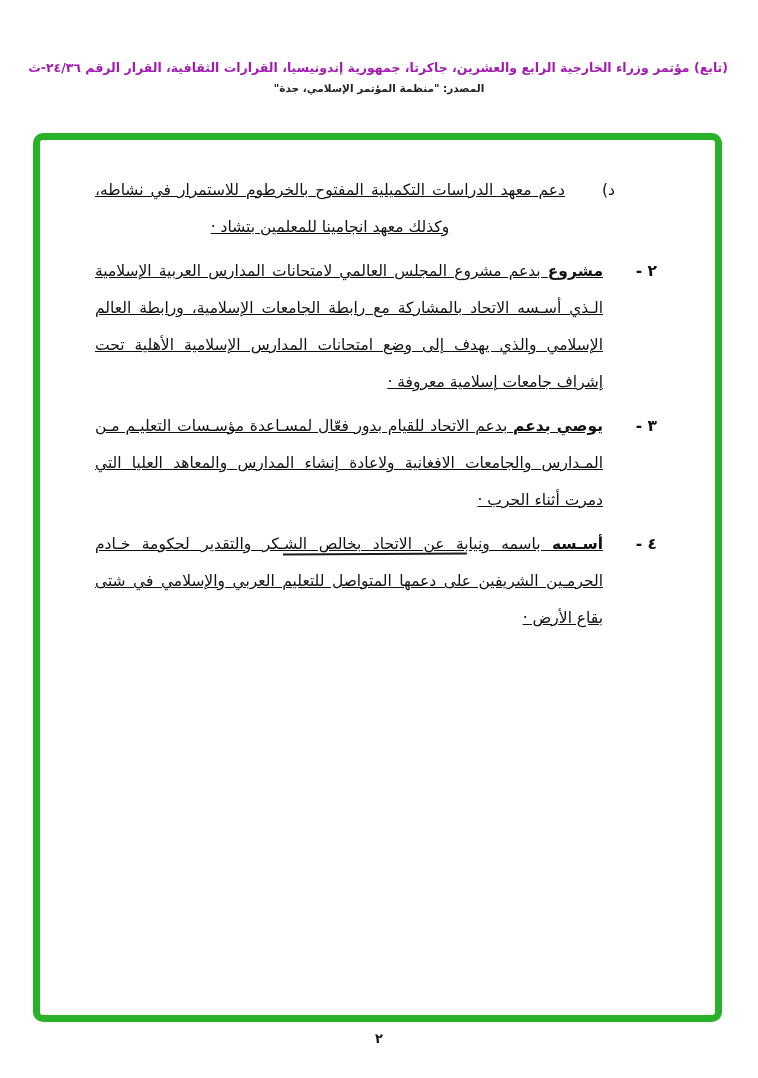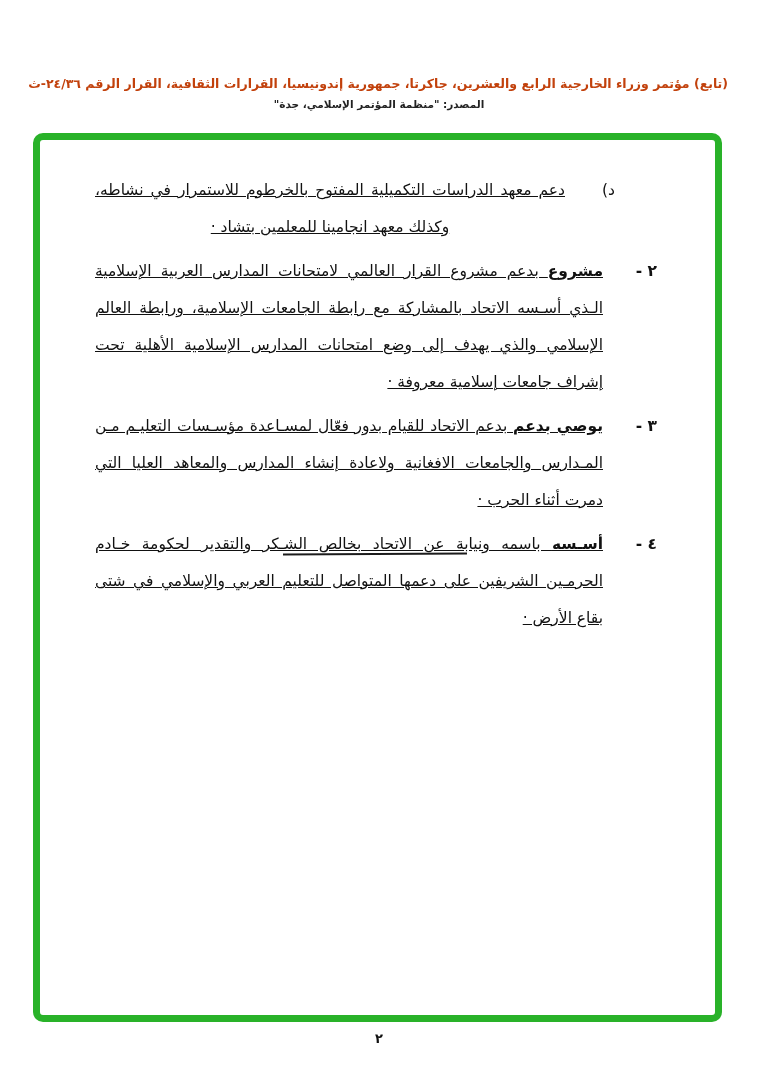--- a/index.html
+++ b/index.html
@@ -20,22 +20,21 @@
     position: absolute;
     top: 60px; left: 30px; right: 30px;
     text-align: center;
     direction: rtl;
   }
   .header-line1 {
     font-size: 12.5px;
     font-weight: bold;
     letter-spacing: 0px;
     white-space: nowrap;
-    color: #c2410c;
-    margin-top: 16px;
+    color: #a21caf;
   }
   .header-line2 {
     margin-top: 7px;
     font-size: 10.5px;
     font-weight: bold;
     color: #222222;
   }
   
   .frame {
     position: absolute;
@@ -113,21 +112,21 @@
 
   <div class="content">
 
     <div class="item sub">
       <span class="marker">د)</span>
       <span class="para"><span class="lead"></span><span>دعم معهد الدراسات التكميلية المفتوح بالخرطوم للاستمرار في نشاطه، وكذلك معهد انجامينا للمعلمين بتشاد ·</span></span>
     </div>
 
     <div class="item">
       <span class="marker">٢ -</span>
-      <span class="para"><span class="lead">مشروع</span><span> بدعم مشروع القرار العالمي لامتحانات المدارس العربية الإسلامية الـذي أسـسه الاتحاد بالمشاركة مع رابطة الجامعات الإسلامية، ورابطة العالم الإسلامي والذي يهدف إلى وضع امتحانات المدارس الإسلامية الأهلية تحت إشراف جامعات إسلامية  معروفة ·</span></span>
+      <span class="para"><span class="lead">مشروع</span><span> بدعم مشروع المجلس العالمي لامتحانات المدارس العربية الإسلامية الـذي أسـسه الاتحاد بالمشاركة مع رابطة الجامعات الإسلامية، ورابطة العالم الإسلامي والذي يهدف إلى وضع امتحانات المدارس الإسلامية الأهلية تحت إشراف جامعات إسلامية  معروفة ·</span></span>
     </div>
 
     <div class="item">
       <span class="marker">٣ -</span>
       <span class="para"><span class="lead">يوصي بدعم</span><span> بدعم الاتحاد للقيام بدور فعّال لمسـاعدة مؤسـسات التعليـم مـن المـدارس والجامعات الافغانية ولاعادة إنشاء المدارس والمعاهد العليا التي دمرت أثناء الحرب ·</span></span>
     </div>
 
     <div class="item">
       <span class="marker">٤ -</span>
       <span class="para"><span class="lead">أسـسه</span><span> باسمه ونيابة عن الاتحاد بخالص الشـكر والتقدير  لحكومة خـادم الحرمـين الشريفين على دعمها المتواصل للتعليم العربي والإسلامي في شتى بقاع الأرض ·</span></span>

